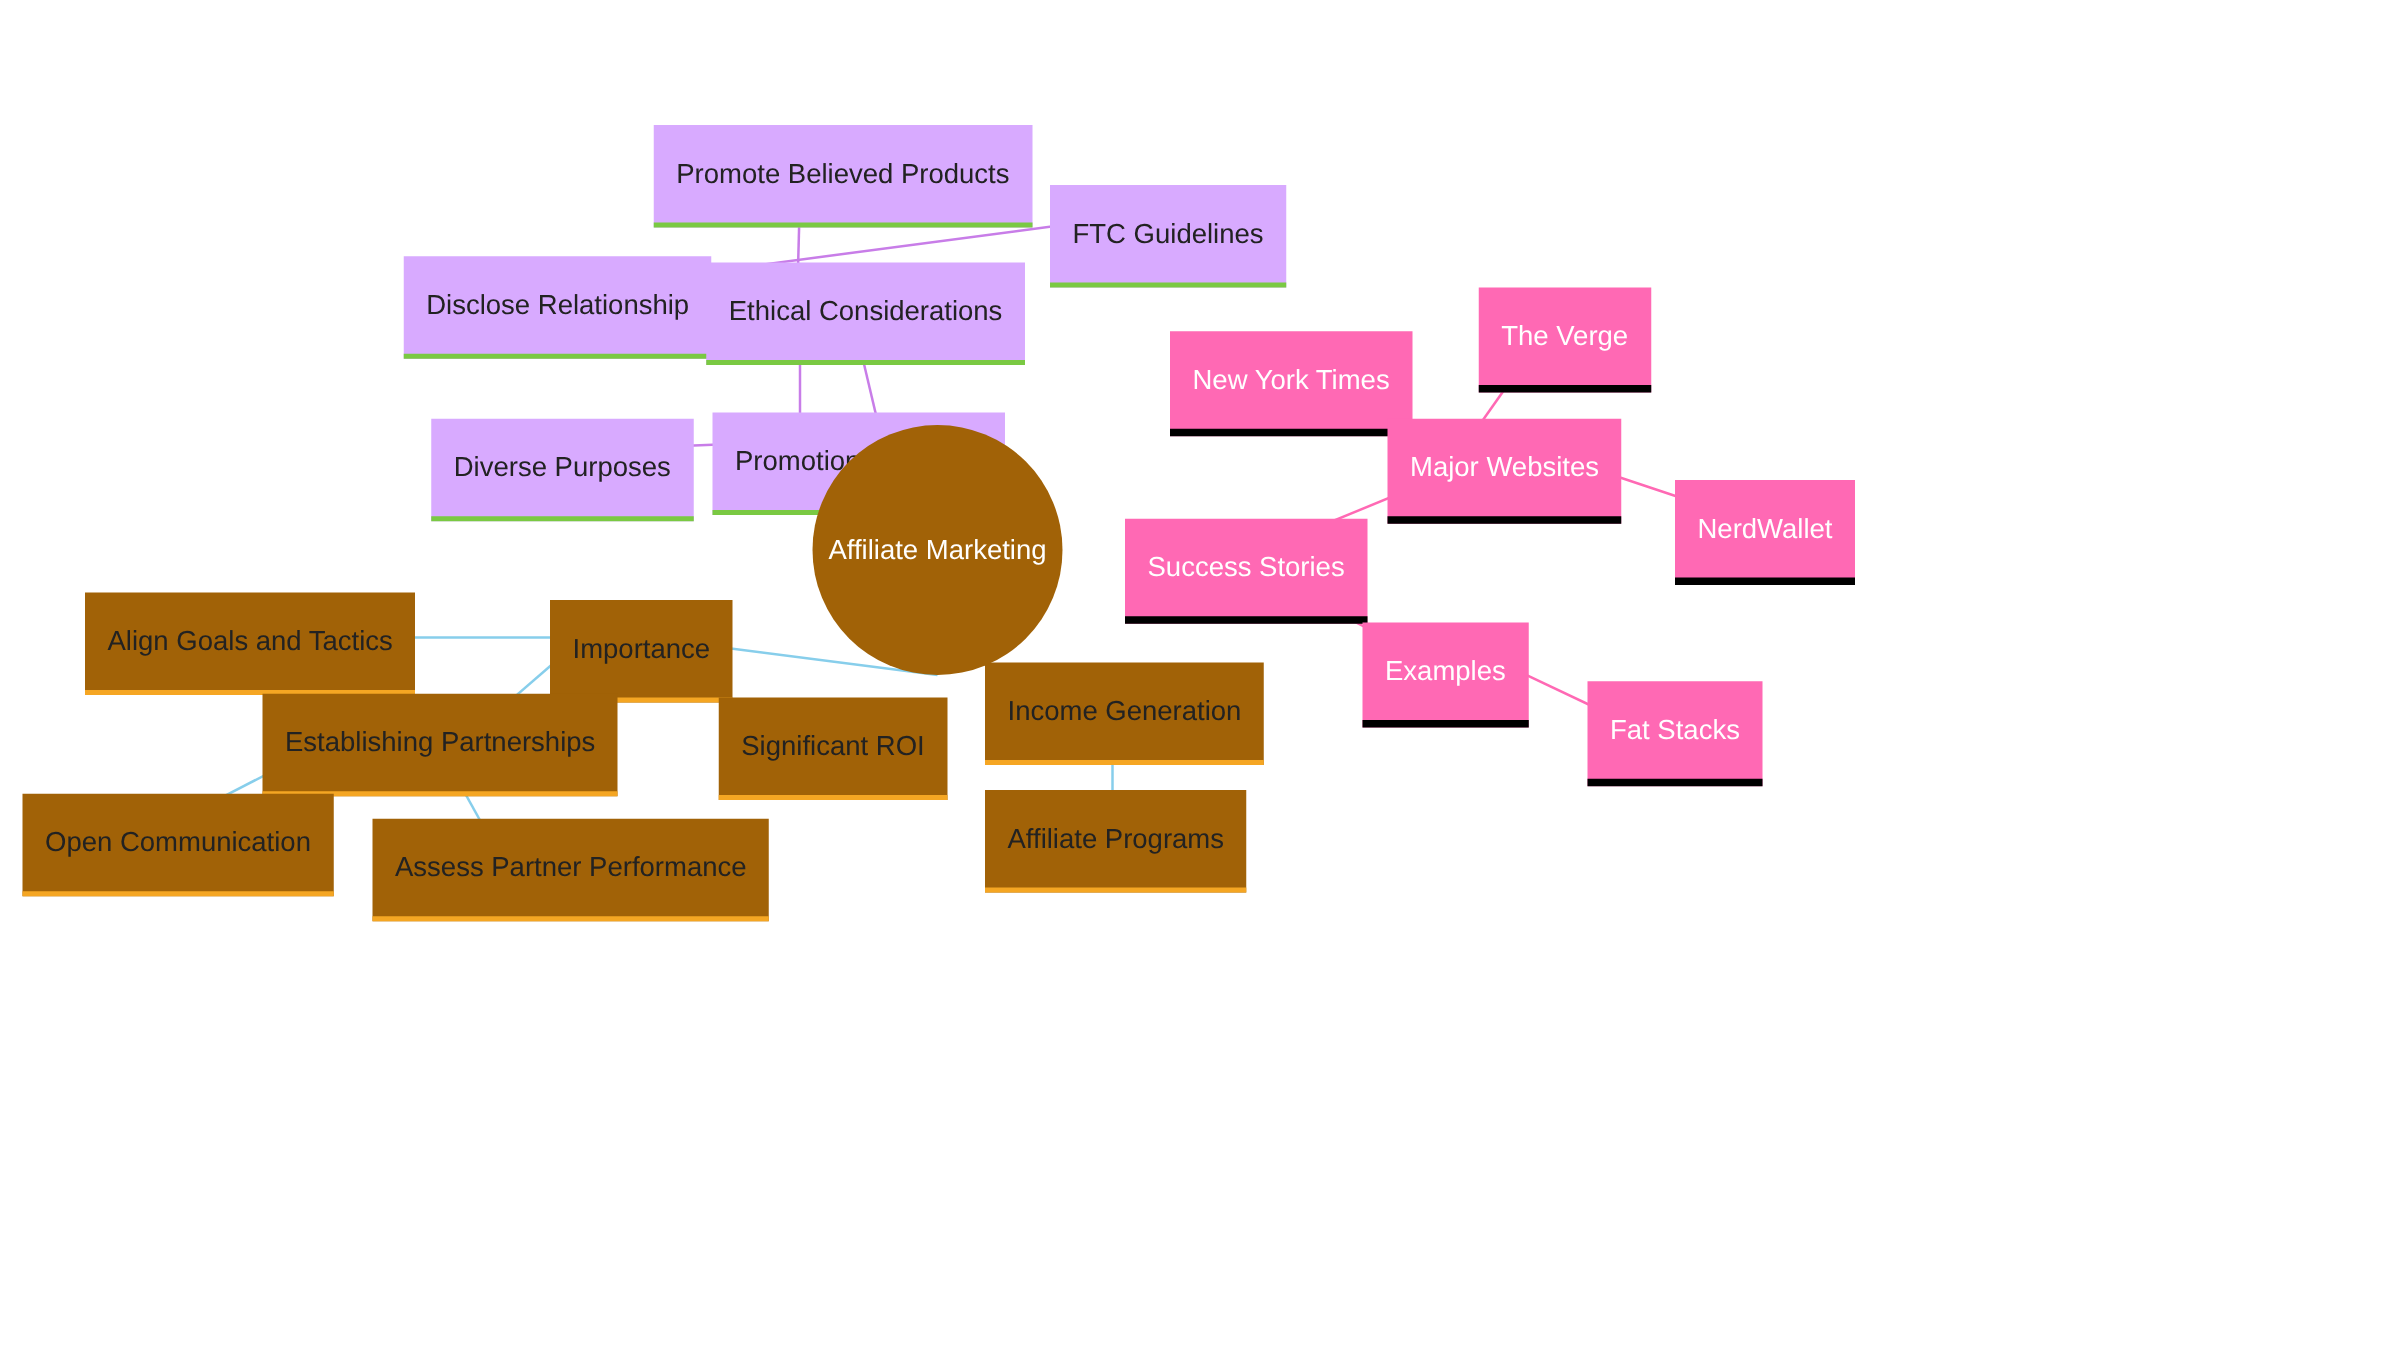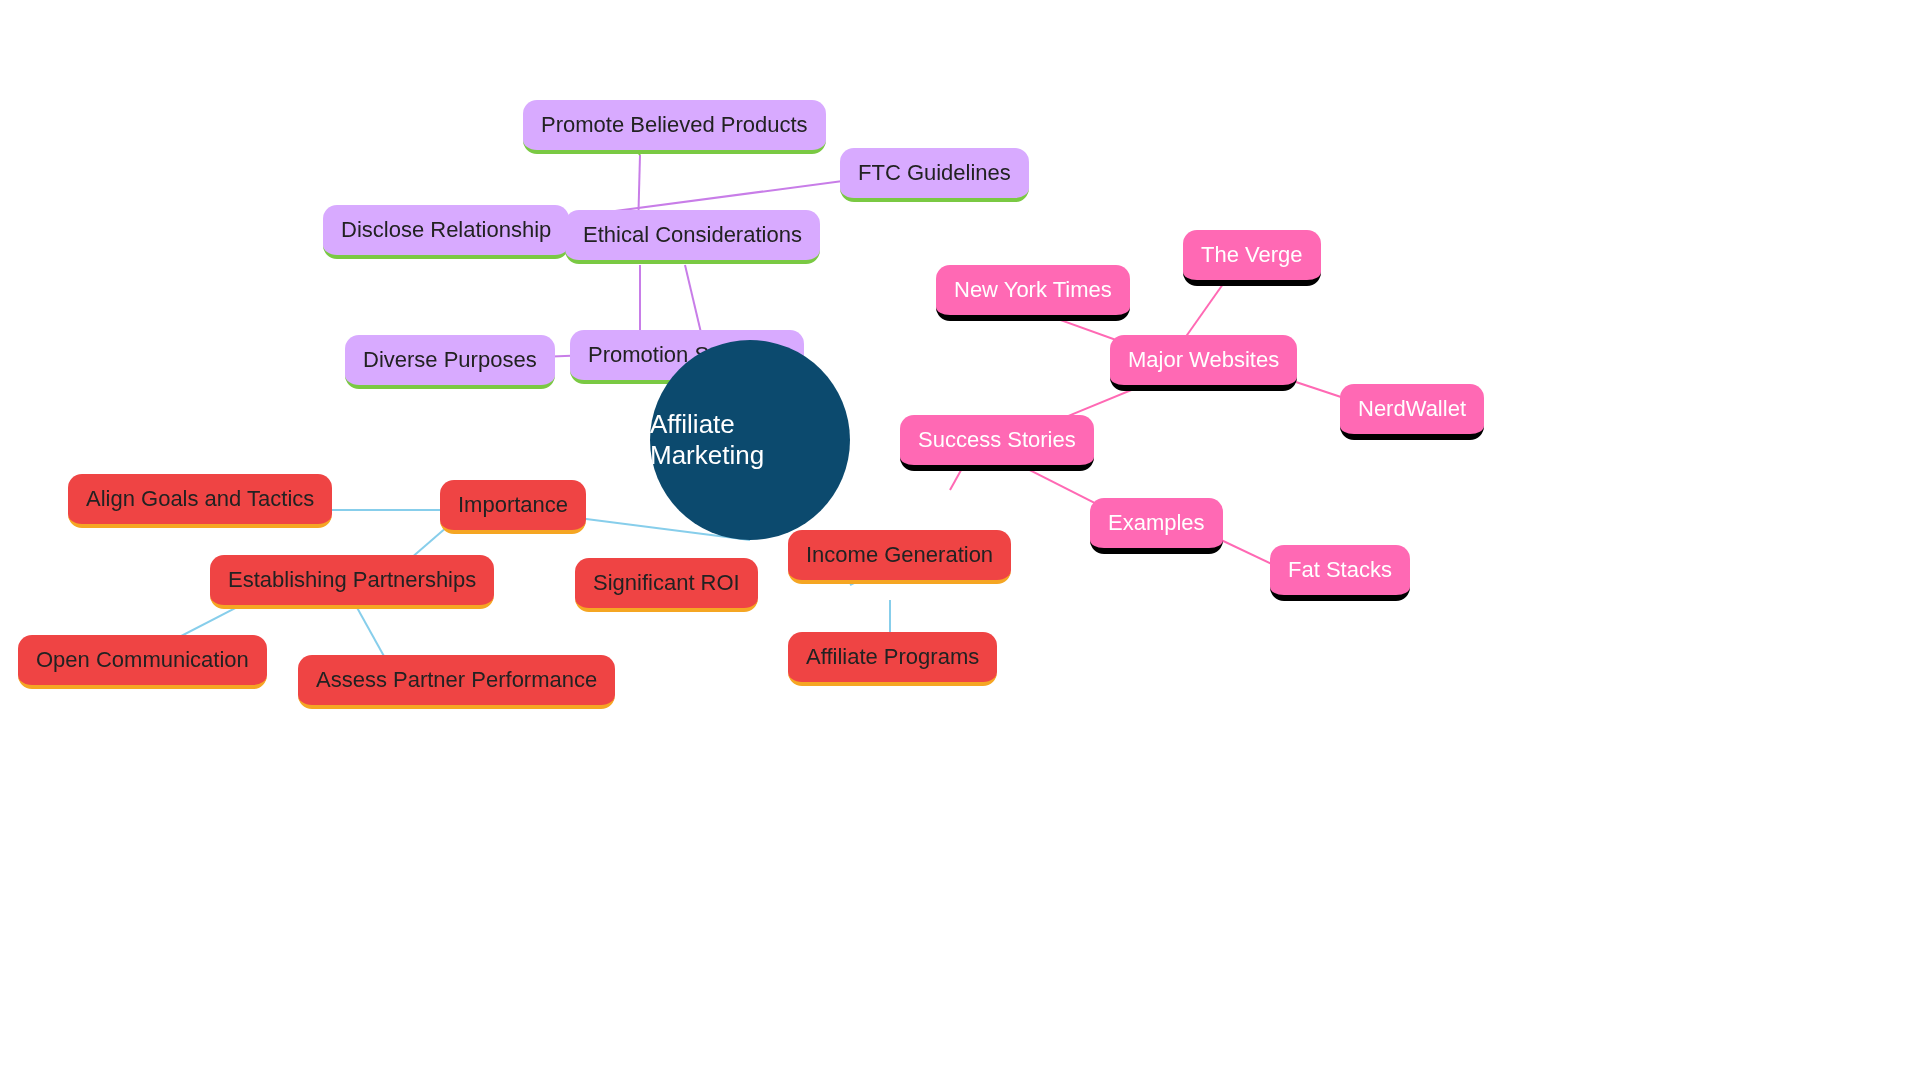--- a/index.html
+++ b/index.html
@@ -14,57 +14,58 @@
     svg#connections {
       position: absolute;
       top: 0; left: 0;
       width: 1920px;
       height: 1080px;
       pointer-events: none;
       z-index: 0;
     }
     .node {
       position: absolute;
-      border-radius: 14px;
-      padding: 12px 18px;
+      border-radius: 0;
+      padding: 26px 18px;
       font-size: 22px;
       font-weight: 500;
       text-align: center;
       z-index: 1;
       white-space: nowrap;
     }
     .node-center {
       position: absolute;
       border-radius: 50%;
-      background: #0c4a6e;
+      background: #a16207;
       color: #ffffff;
-      font-size: 26px;
+      font-size: 22px;
       font-weight: 500;
       display: flex;
       align-items: center;
       justify-content: center;
+      text-align: center;
       z-index: 2;
       width: 200px;
       height: 200px;
     }
     
     .node-purple {
       background: #d8aaff;
       color: #222;
       border-bottom: 4px solid #7ac943;
     }
     
     .node-pink {
       background: #ff69b4;
       color: #ffffff;
       border-bottom: 6px solid #000000;
     }
     
     .node-blue {
-      background: #ef4444;
+      background: #a16207;
       color: #222;
       border-bottom: 4px solid #f5a623;
     }
   </style>
 </head>
 <body>
 
 <svg id="connections">
 
   <line x1="750" y1="540" x2="685" y2="265" stroke="#c87de8" stroke-width="2"></line>

